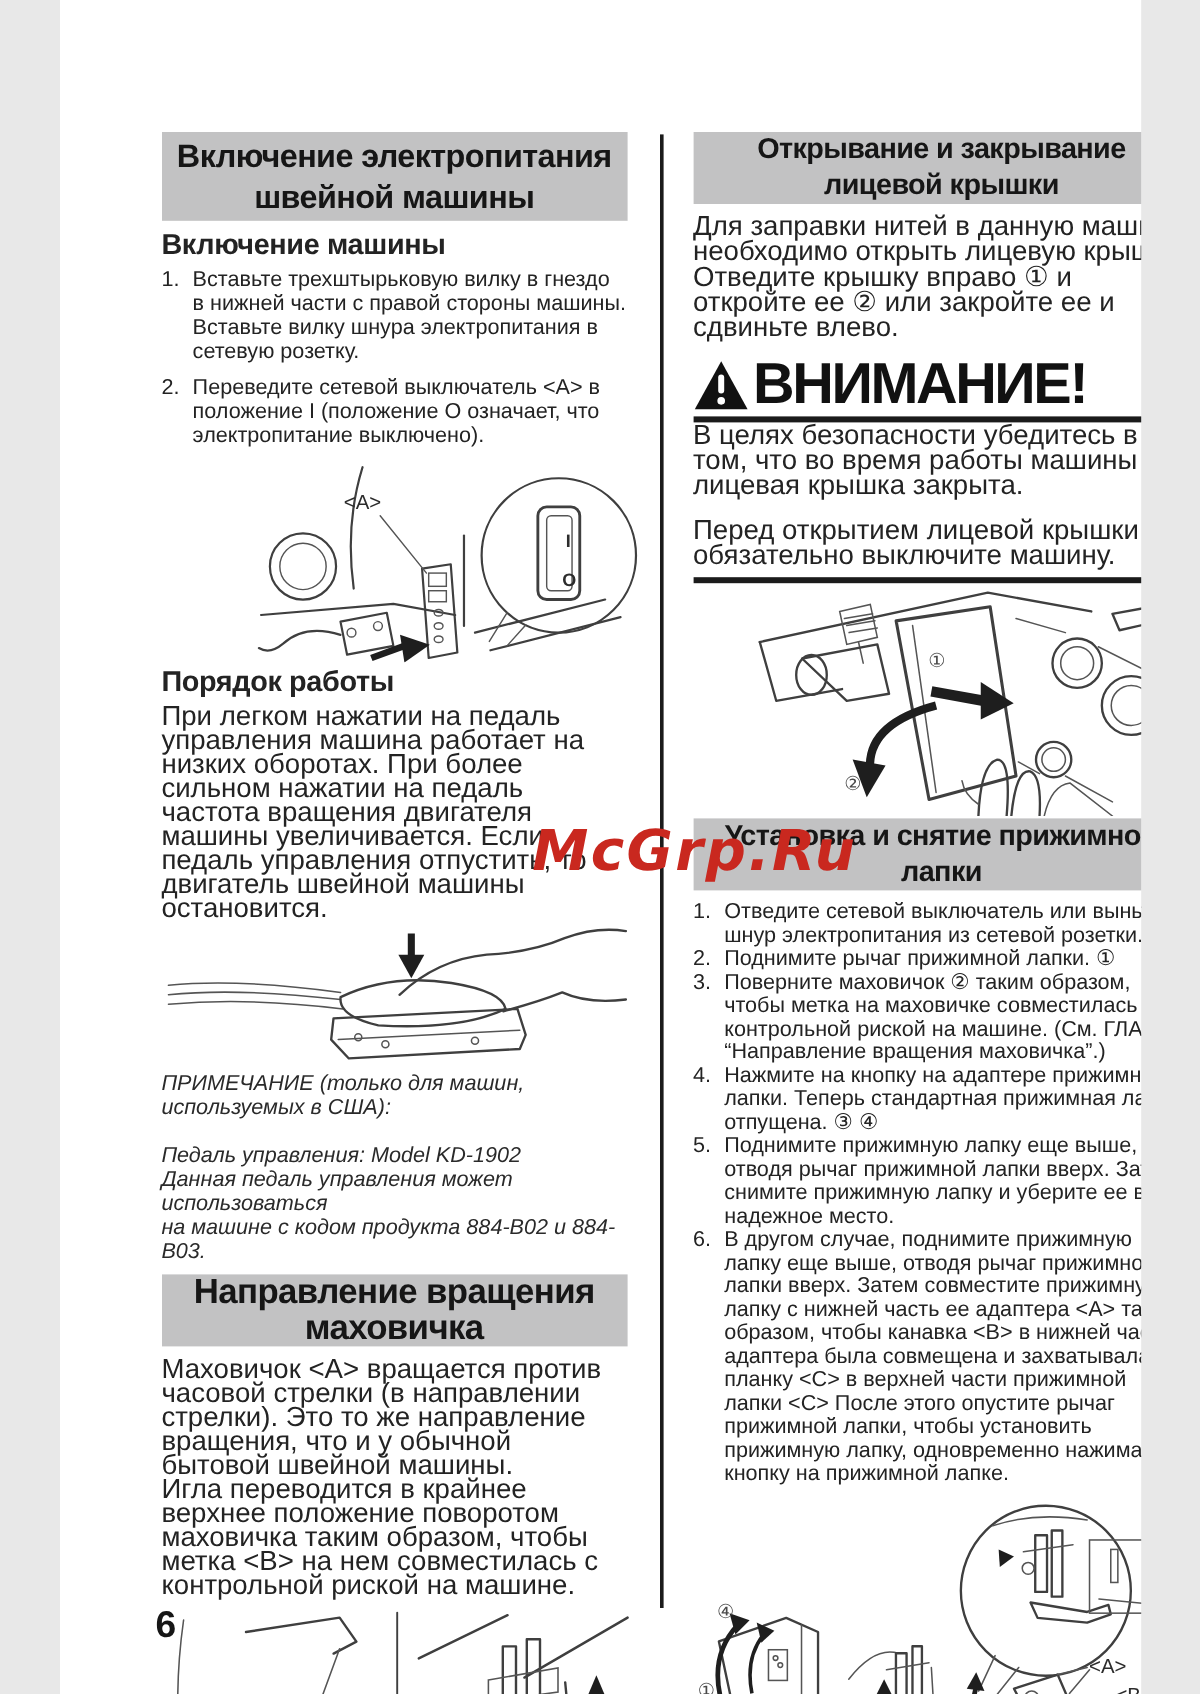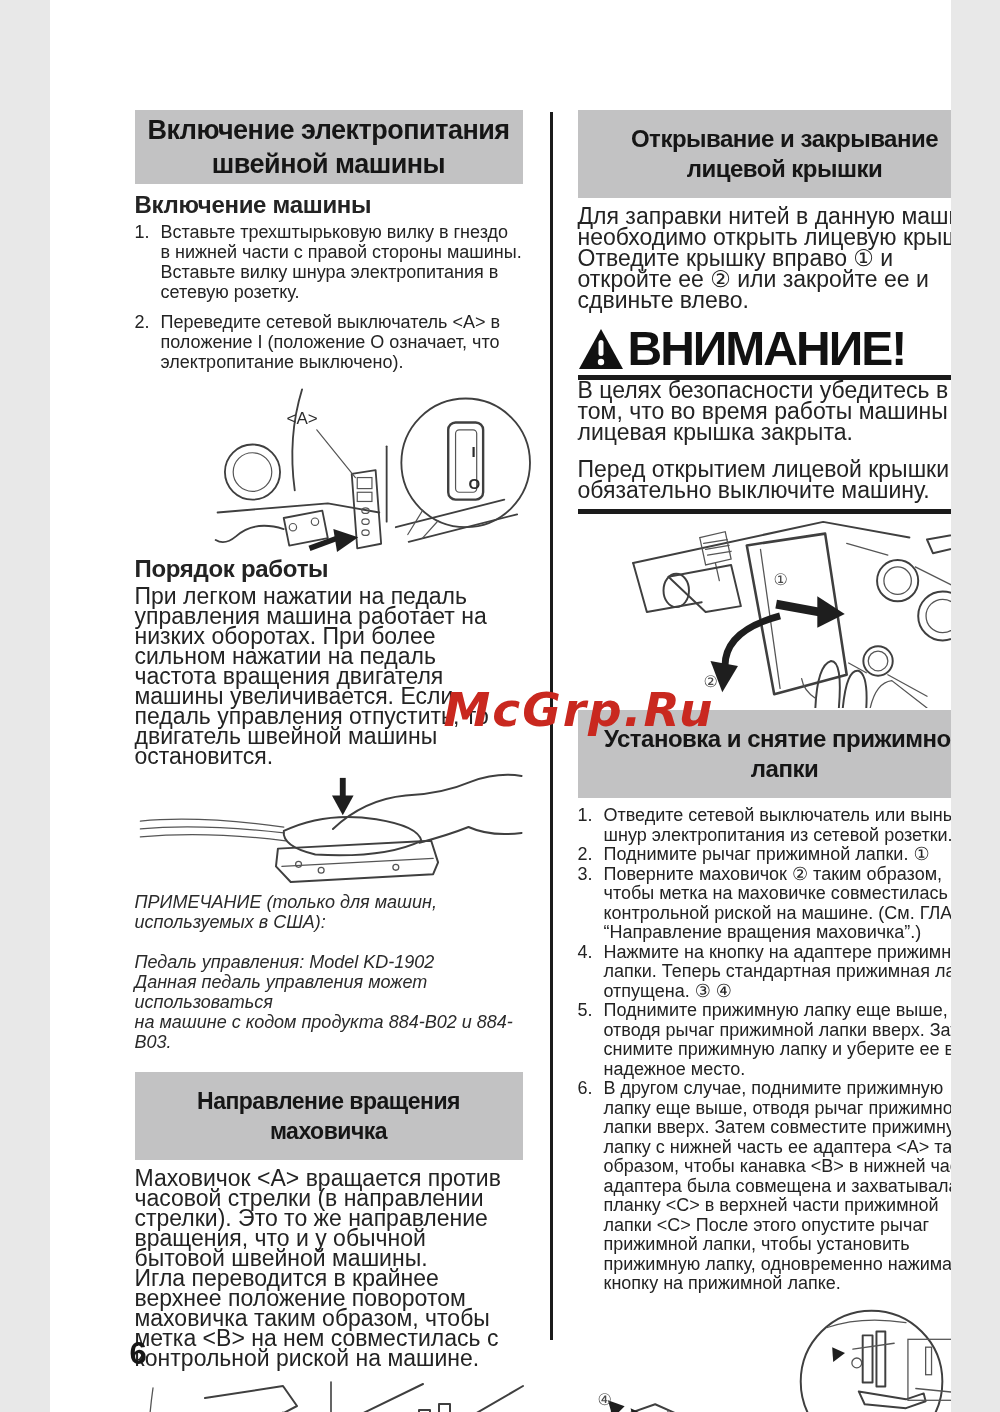--- a/index.html
+++ b/index.html
@@ -8,21 +8,21 @@
     background:#ffffff; overflow:hidden; color:#232323;
     font-family:"Liberation Sans", sans-serif;
   }
   .col{position:absolute; top:110px;}
   .col-left{left:85px; width:388px;}
   .col-right{left:528px; width:414px;}
   .vdivider{position:absolute; left:500px; top:112px; width:3px; height:1228px; background:#1b1b1b;}
 
   .section-header{
     background:#c2c2c3; color:#161616; font-weight:bold; text-align:center;
-    padding:14px 4px; letter-spacing:-0.5px;
+    padding:0 4px; letter-spacing:-0.5px;
   }
   .hdr-2line{font-size:27px; line-height:34px; padding:3px 4px;}
   .hdr-1line{font-size:24px; line-height:30px;}
 
   h3.sub{font-size:24px; font-weight:bold; margin:8px 0 4px 0; line-height:26px; letter-spacing:-0.3px;}
   p.body{font-size:23px; line-height:20px; margin:0 0 0 0;}
   .col-right p.body{line-height:21px;}
 
   .list{margin-top:4px;}
   .li{display:flex; font-size:18px; line-height:20px; margin-bottom:10px;}
@@ -131,21 +131,21 @@
       </svg>
     </figure>
 
     <div class="note" style="margin-top:8px;">
       <div class="nt">ПРИМЕЧАНИЕ (только для машин, используемых в США):</div>
       <div>Педаль управления: Model KD-1902</div>
       <div>Данная педаль управления может использоваться</div>
       <div>на машине с кодом продукта 884-B02 и 884-B03.</div>
     </div>
 
-    <div class="section-header hdr-1line" style="margin-top:20px; font-size:23px;">Направление вращения маховичка</div>
+    <div class="section-header hdr-1line" style="margin-top:10px; font-size:29px;">Направление вращения маховичка</div>
 
     <p class="body" style="margin-top:8px;">Маховичок &lt;A&gt; вращается против часовой стрелки (в направлении стрелки). Это то же направление вращения, что и у обычной бытовой швейной машины.</p>
     <p class="body">Игла переводится в крайнее верхнее положение поворотом маховичка таким образом, чтобы метка &lt;B&gt; на нем совместилась с контрольной риской на машине.</p>
 
     <figure style="width:390px; height:222px; margin-top:8px;">
       <svg class="lineart" width="390" height="222" viewBox="0 0 390 222">
         <path class="stroke-thin" d="M18,12 Q4,110 30,205"></path>
         <path class="stroke" d="M70,22 L148,10 L162,30 L143,40"></path>
         <line class="stroke-thin" x1="148" y1="36" x2="126" y2="96"></line>
         <ellipse class="stroke" cx="115" cy="130" rx="42" ry="35"></ellipse>

